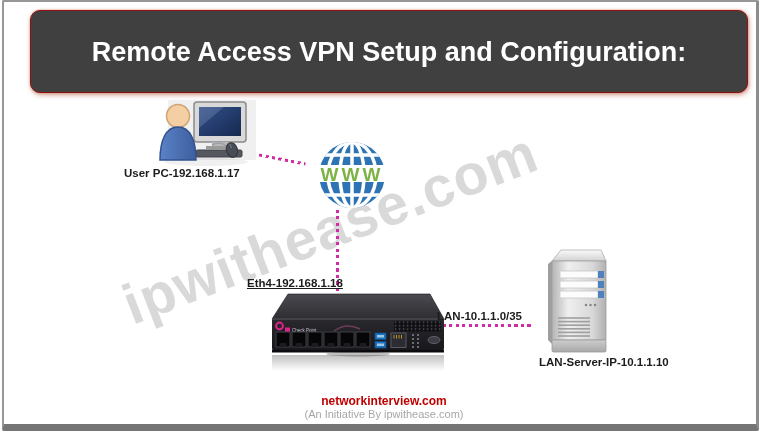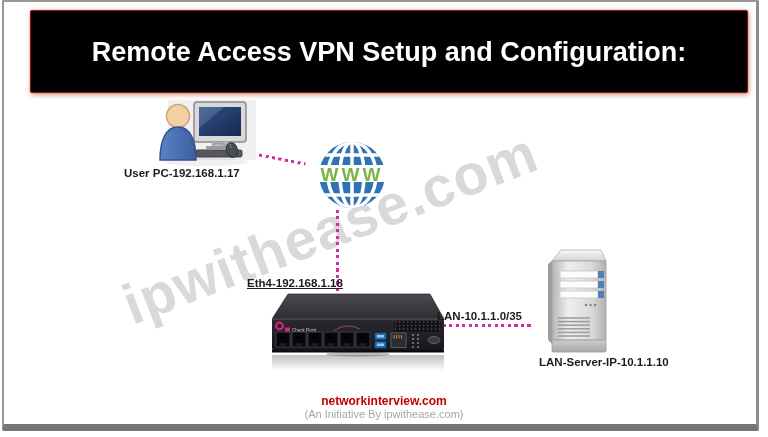--- a/index.html
+++ b/index.html
@@ -9,21 +9,21 @@
   }
   
   .frame{
     position:absolute;left:2px;top:0px;width:757px;height:431px;box-sizing:border-box;
     border:2px solid #979797;border-right:3px solid #8d8d8d;border-bottom:7px solid #757575;
     border-radius:2px;z-index:0;pointer-events:none;
   }
   
   .banner{
     position:absolute;left:30px;top:10px;width:718px;height:83px;box-sizing:border-box;
-    background:#000000;border:1px solid #8f1212;border-radius:2px;
+    background:#404040;border:1px solid #8f1212;border-radius:10px;
     box-shadow:1px 2px 5px rgba(170,80,50,.55), 0 0 2px rgba(200,90,60,.6);
     display:flex;flex-direction:column;align-items:center;justify-content:center;
     z-index:4;
   }
   .banner .t1,.banner .t2{
     color:#ffffff;font-weight:bold;font-size:27px;line-height:36px;white-space:nowrap;
   }
   
   .watermark{
     position:absolute;left:110px;top:195px;width:440px;height:66px;z-index:1;

